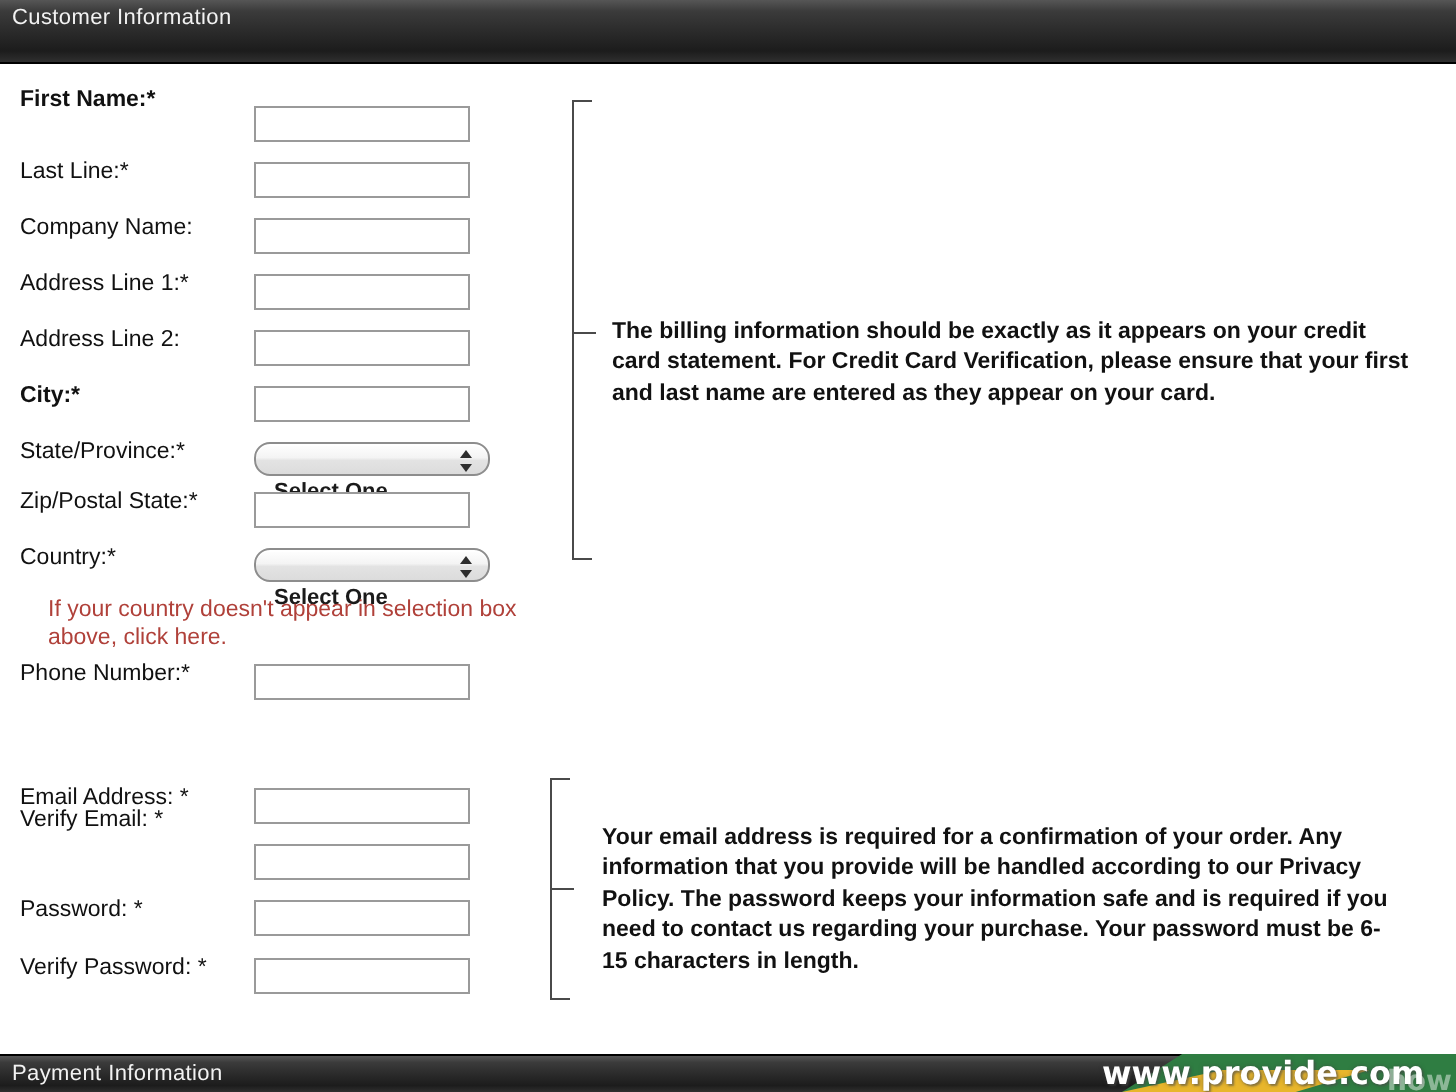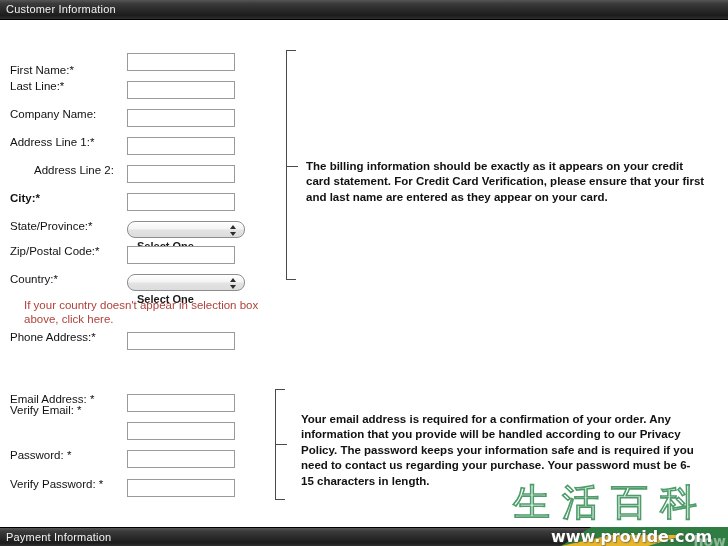--- a/index.html
+++ b/index.html
@@ -14,21 +14,21 @@
     overflow: hidden;
     font-family: "Liberation Sans", sans-serif;
     color: #000000;
   }
 
   
   .section-bar {
     position: absolute;
     left: 0;
     width: 728px;
-    height: 20px;
+    height: 32px;
     background: linear-gradient(to bottom, #565656 0%, #3b3b3b 18%, #2b2b2b 50%, #1c1c1c 82%, #2f2f2f 100%);
     border-bottom: 1px solid #000000;
     box-sizing: border-box;
   }
   .section-bar .section-title {
     position: absolute;
     left: 6px;
     top: 3px;
     font-size: 11px;
     color: #f2f2f2;
@@ -218,65 +218,65 @@
     z-index: 3;
   }
 </style>
 </head>
 <body>
 
 <div class="section-bar" id="customer-bar">
   <span class="section-title">Customer Information</span>
 </div>
 
-<label class="field-label" style="top:64px;">First Name:*</label>
+<label class="field-label" style="top:44px;font-weight:bold;">First Name:*</label>
 <input class="text-input" style="top: 53px;" placeholder="">
 
 <label class="field-label" style="top:80px;">Last Line:*</label>
 <input class="text-input" style="top: 81px;" placeholder="">
 
 <label class="field-label" style="top:108px;">Company Name:</label>
 <input class="text-input" style="top: 109px;" placeholder="">
 
 <label class="field-label" style="top:136px;">Address Line 1:*</label>
 <input class="text-input" style="top: 137px;" placeholder="">
 
-<label class="field-label" style="top:164px;margin-left:24px;">Address Line 2:</label>
+<label class="field-label" style="top:164px;">Address Line 2:</label>
 <input class="text-input" style="top: 165px;" placeholder="">
 
 <label class="field-label" style="top:192px;font-weight:bold;">City:*</label>
 <input class="text-input" style="top: 193px;" placeholder="">
 
 <label class="field-label" style="top:220px;">State/Province:*</label>
 <div class="select-box" style="top:221px;">
   <span class="select-value">Select One</span>
   <span class="select-arrows">
       <i class="up"></i>
       <i class="dn"></i>
     </span>
 </div>
 
-<label class="field-label" style="top:245px;">Zip/Postal Code:*</label>
+<label class="field-label" style="top:245px;">Zip/Postal State:*</label>
 <input class="text-input" style="top: 246px;" placeholder="">
 
 <label class="field-label" style="top:273px;">Country:*</label>
 <div class="select-box" style="top:274px;">
   <span class="select-value">Select One</span>
   <span class="select-arrows">
       <i class="up"></i>
       <i class="dn"></i>
     </span>
 </div>
 
 <div class="country-note">
   <span class="note-link">If your country doesn't appear in selection box above,</span>
   <span class="note-link">click here.</span>
 </div>
 
-<label class="field-label" style="top:331px;">Phone Address:*</label>
+<label class="field-label" style="top:331px;">Phone Number:*</label>
 <input class="text-input" style="top: 332px;" placeholder="">
 
 <div class="bracket" style="left:286px; top:50px; height:230px;">
   <i class="cap cap-top"></i>
   <i class="cap cap-bot"></i>
   <i class="tick" style="top:116px;"></i>
 </div>
 <p class="info-text" id="billing-info">The billing information should be exactly as it appears on your credit card statement. For Credit Card Verification, please ensure that your first and last name are entered as they appear on your card.</p>
 
 <label class="field-label" style="top:393px;">Email Address:  *</label>
@@ -292,21 +292,20 @@
 <input class="text-input" style="top: 479px;" placeholder="">
 
 <div class="bracket" style="left:275px; top:389px; height:111px;">
   <i class="cap cap-top"></i>
   <i class="cap cap-bot"></i>
   <i class="tick" style="top:55px;"></i>
 </div>
 <p class="info-text" id="account-info">Your email address is required for a confirmation of your order. Any information that you provide will be handled according to our Privacy Policy. The password keeps your information safe and is required if you need to contact us regarding your purchase. Your password must be 6-15 characters in length.</p>
 
 <div id="watermark">
-  <div class="cjk-row">生活百科</div>
   <div id="ribbon-green"></div>
   <div id="ribbon-gold"></div>
   <div class="site-url">www.provide.com</div>
   <div class="ghost-word">how</div>
 </div>
 
 <div class="section-bar" id="payment-bar">
   <span class="section-title">Payment Information</span>
 </div>
 

